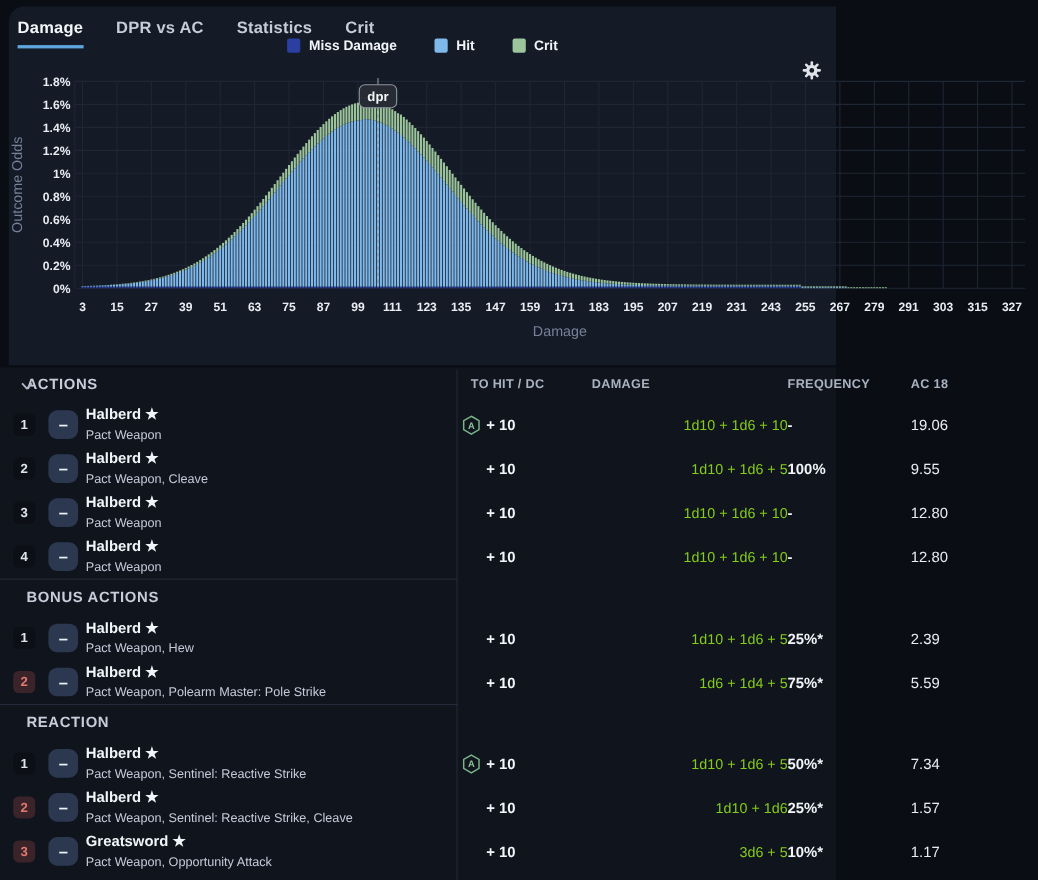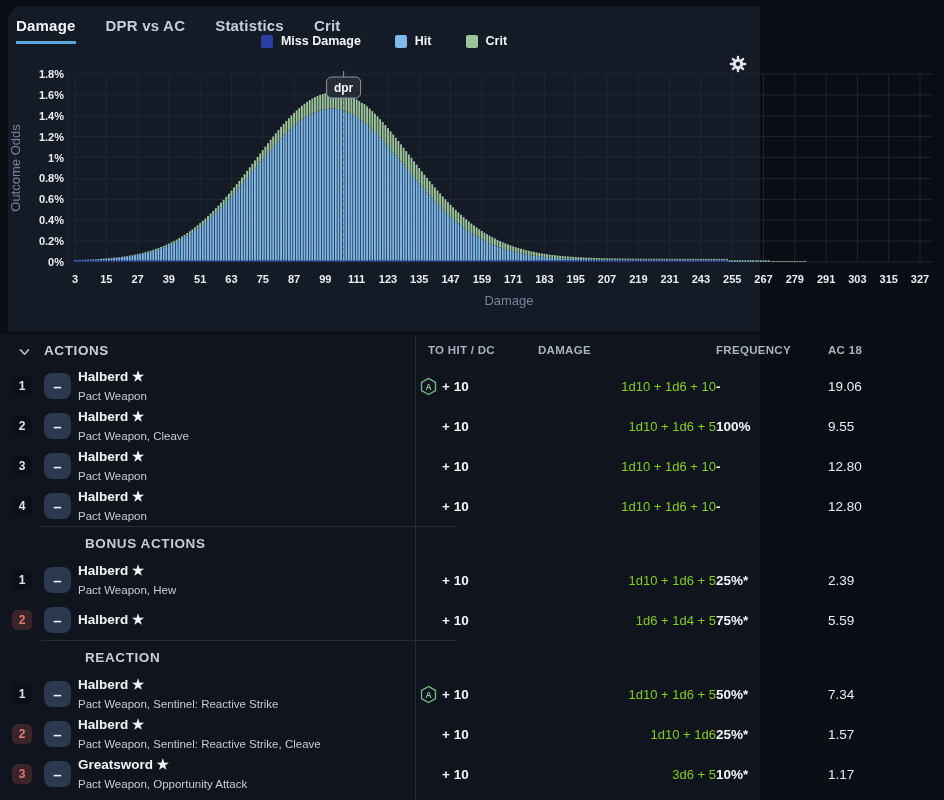--- a/index.html
+++ b/index.html
@@ -46,25 +46,25 @@
   }
   .table::before{
     content:'';position:absolute;left:415px;top:2px;bottom:0;width:1px;background:#222938;
   }
   .grid{
     display:grid;
     grid-template-columns:44px 34px 342px 118px 178px 112px 116px;
     align-items:center;
   }
   .sec-head{position:relative;height:32px;}
-  .sec-head.divided{height:34px;margin-left:41px;}
+  .sec-head.divided{height:34px;}
   .sec-head.divided::before{
     content:'';position:absolute;left:0;top:0;width:416px;height:1px;background:#242b3a;
   }
-  .sec-title-cell{grid-column:1 / span 3;position:relative;padding-left:44px;}
+  .sec-title-cell{grid-column:1 / span 3;position:relative;padding-left:24px;}
   .sec-title{font-size:13.5px;font-weight:700;color:#c7ceda;letter-spacing:.6px;}
   .chevron{position:absolute;left:19px;top:50%;transform:translateY(-42%);}
   .colhead{
     font-size:11.5px;font-weight:700;color:#a9b2c1;letter-spacing:.3px;
   }
   .colhead.pad{padding-left:8px;}
 
   .row{height:40px;cursor:pointer;}
   .numbadge{
     width:20px;height:20px;margin-left:12px;border-radius:5px;
@@ -1180,20 +1180,21 @@
       <div>
                 <span class="numbadge warn">2</span>
               </div>
       <div>
         <button class="minusbtn">
                   <span class="minus-glyph">–</span>
                 </button>
       </div>
       <div class="c-name">
         <div class="title">Halberd ★</div>
+        <div class="subtitle">Pact Weapon, Polearm Master: Pole Strike</div>
       </div>
       <div class="c-tohit">
         <span class="advslot">
           <svg class="adv" width="17" height="19" viewBox="0 0 20 22" style="visibility: hidden;">
             <polygon points="10,1.5 18.2,6.2 18.2,15.8 10,20.5 1.8,15.8 1.8,6.2" fill="none" stroke="#79b487" stroke-width="1.6"></polygon>
             <text x="10" y="14.6" text-anchor="middle" font-size="10" font-weight="bold" font-family="Liberation Sans, sans-serif" fill="#8ec297"></text>
           </svg>
         </span>
         <span class="tohit-text">+ 10</span>
       </div>

